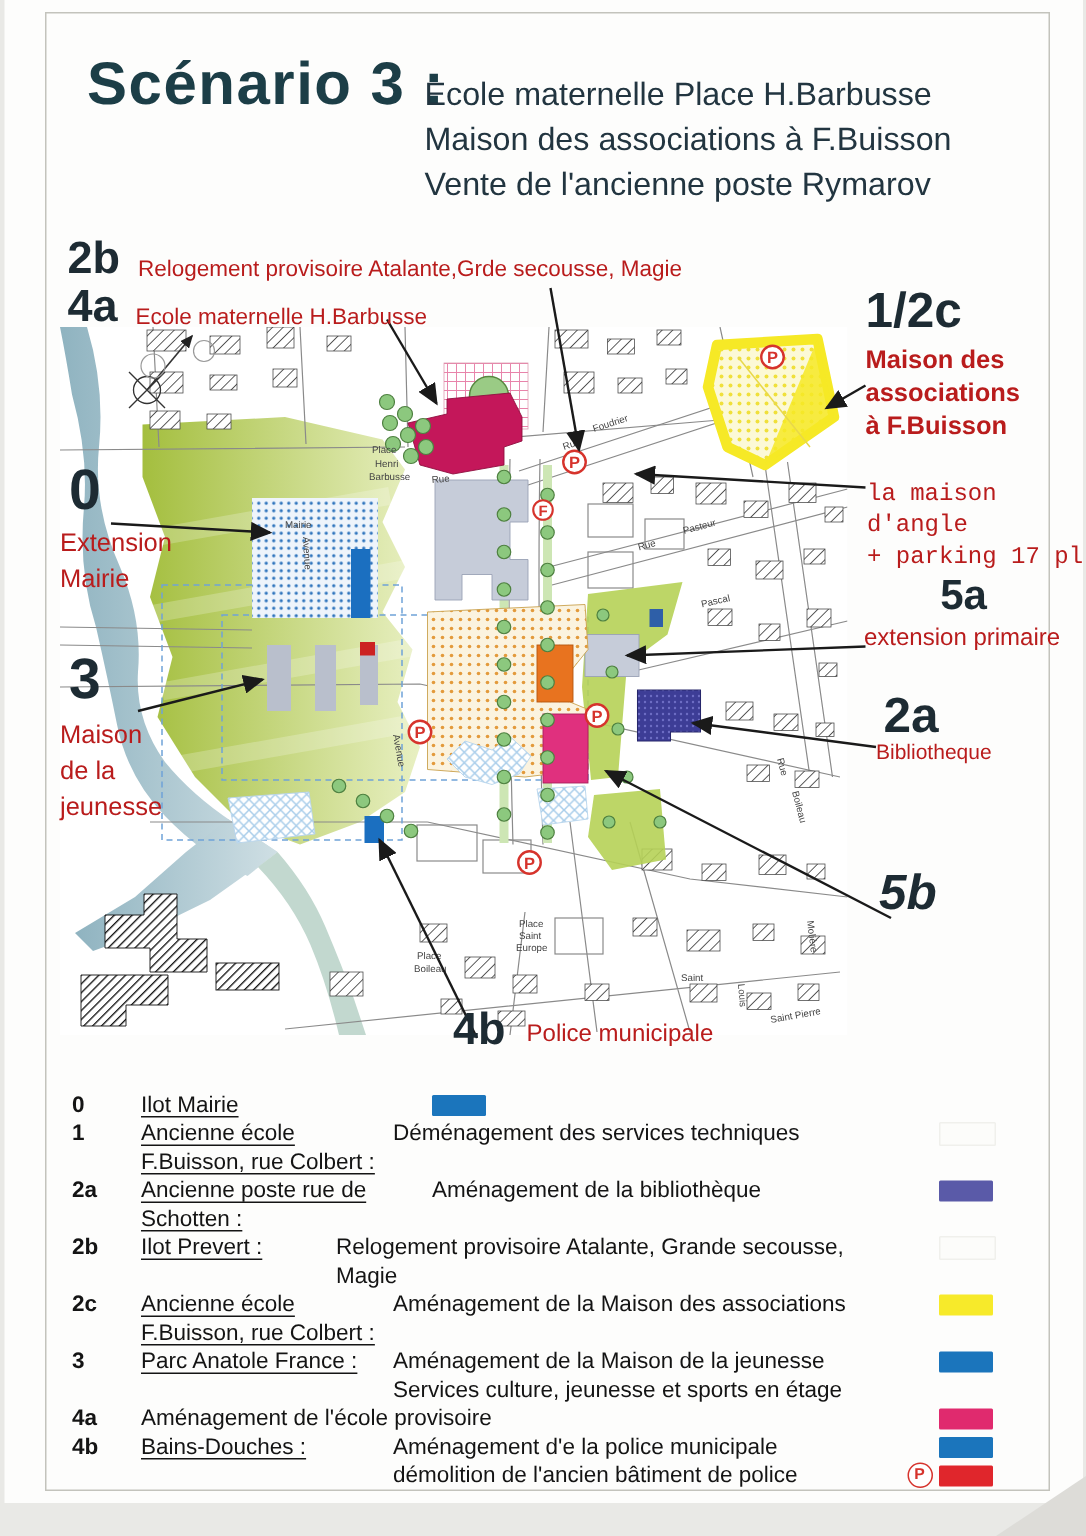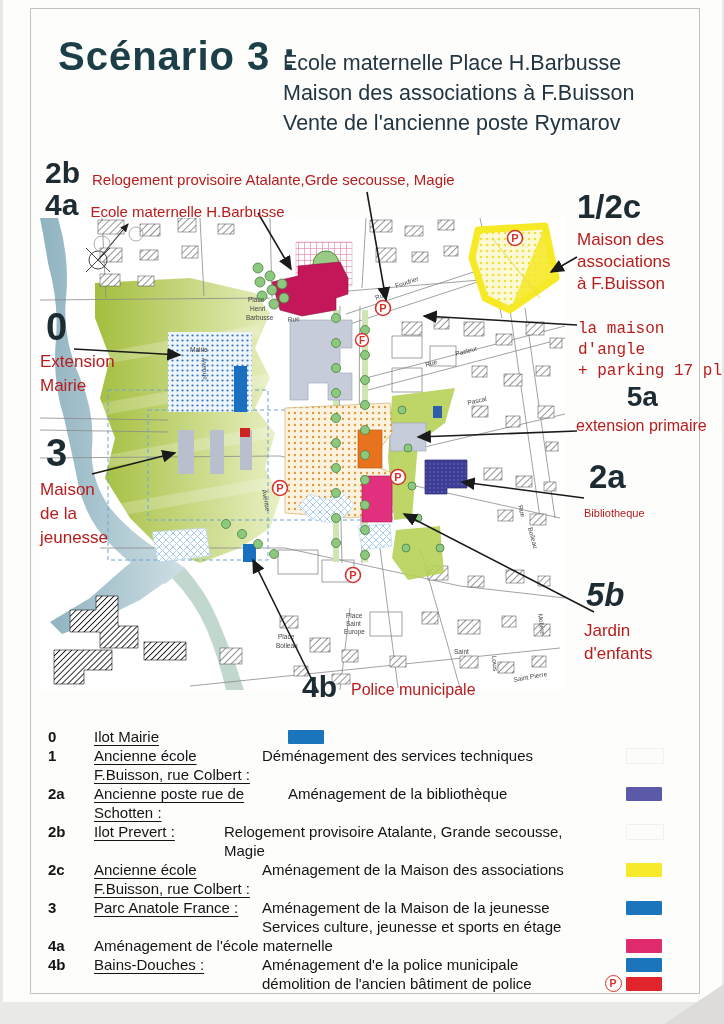--- a/index.html
+++ b/index.html
@@ -394,50 +394,46 @@
   </div>
   <div class="lbl" style="left:45px;top:190px;">
     <div class="rowflex">
       <span class="num" style="font-size:30px;">4a</span>
       <span class="txt">Ecole maternelle H.Barbusse</span>
     </div>
   </div>
 
   <div class="lbl" style="left:577px;top:190px;">
     <div class="num" style="font-size:33px;">1/2c</div>
-    <div class="txt" style="font-size:17px;line-height:22px;margin-top:6px;">
+    <div class="txt" style="font-size:17px;line-height:22px;margin-top:6px;font-weight:bold;">
       <div>Maison des</div>
       <div>associations</div>
       <div>à F.Buisson</div>
     </div>
   </div>
 
   <div class="lbl" style="left:580px;top:316px;">
     <div class="txt" style="font-size:16px;line-height:21px;margin-top:3px;margin-left:-2px;font-family:Liberation Mono, monospace;">
       <div>la maison d'angle</div>
       <div>+ parking 17 pl</div>
     </div>
   </div>
 
   <div class="lbl" style="left:578px;top:383px;">
     <div class="num" style="font-size:28px;text-align:center;">5a</div>
     <div class="txt" style="font-size:16px;margin-top:6px;margin-left:-2px;">extension primaire</div>
   </div>
 
   <div class="lbl" style="left:589px;top:460px;">
     <div class="num" style="font-size:33px;">2a</div>
-    <div class="txt" style="font-size:11px;margin-top:14px;margin-left:-5px;text-align:center;">Bibliotheque</div>
+    <div class="txt" style="font-size:14px;margin-left:-5px;text-align:center;">Bibliotheque</div>
   </div>
 
   <div class="lbl" style="left:586px;top:578px;">
     <div class="num" style="font-size:33px;font-style:italic;">5b</div>
-    <div class="txt" style="font-size:17px;line-height:23px;margin-top:8px;margin-left:-2px;">
-      <div>Jardin</div>
-      <div>d'enfants</div>
-    </div>
   </div>
 
   <div class="lbl" style="left:46px;top:308px;">
     <div class="num" style="font-size:38px;">0</div>
     <div class="txt" style="font-size:17px;line-height:24px;margin-top:4px;margin-left:-6px;">
       <div>Extension</div>
       <div>Mairie</div>
     </div>
   </div>
 
@@ -528,21 +524,21 @@
       <span class="lps"></span>
       <span class="lswc">
           <span class="swline">
             <i class="sw" style="background: rgb(27, 117, 188);"></i>
           </span>
         </span>
     </div>
 
     <div class="lrow">
       <span class="lnum">4a</span>
-      <span class="ldesc">Aménagement de l'école maternelle</span>
+      <span class="ldesc">Aménagement de l'école provisoire</span>
       <span class="lps"></span>
       <span class="lswc">
           <span class="swline">
             <i class="sw" style="background: rgb(224, 42, 110);"></i>
           </span>
         </span>
     </div>
 
     <div class="lrow">
       <span class="lnum">4b</span>

